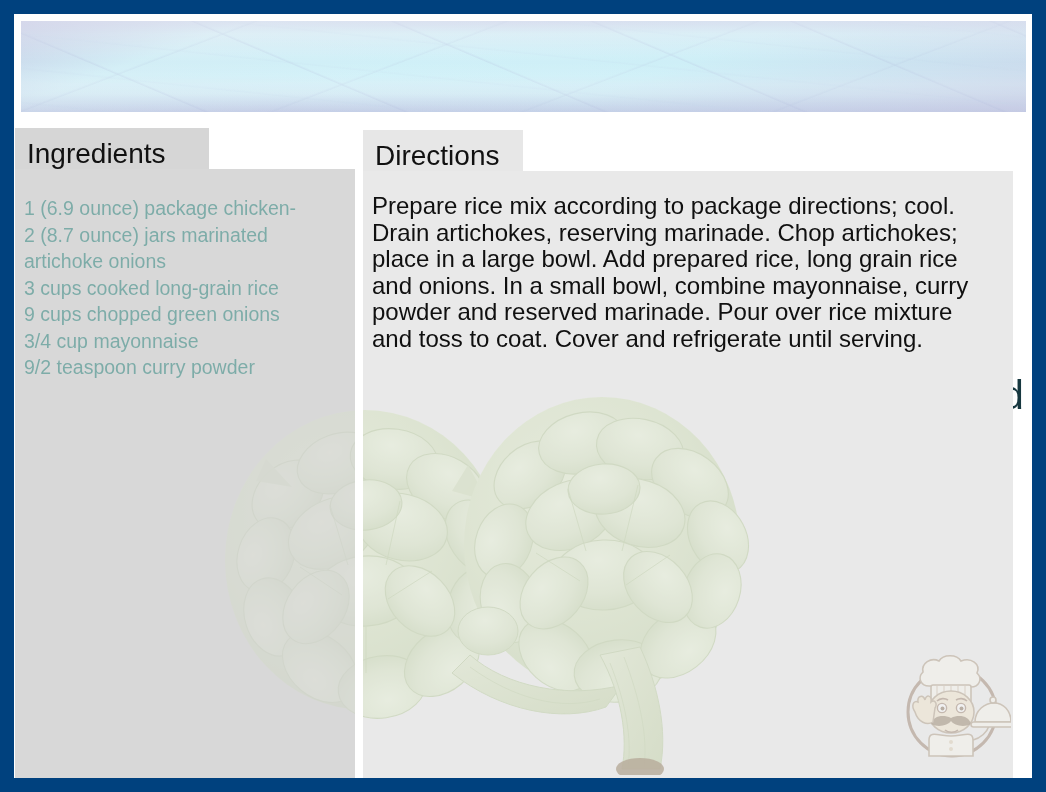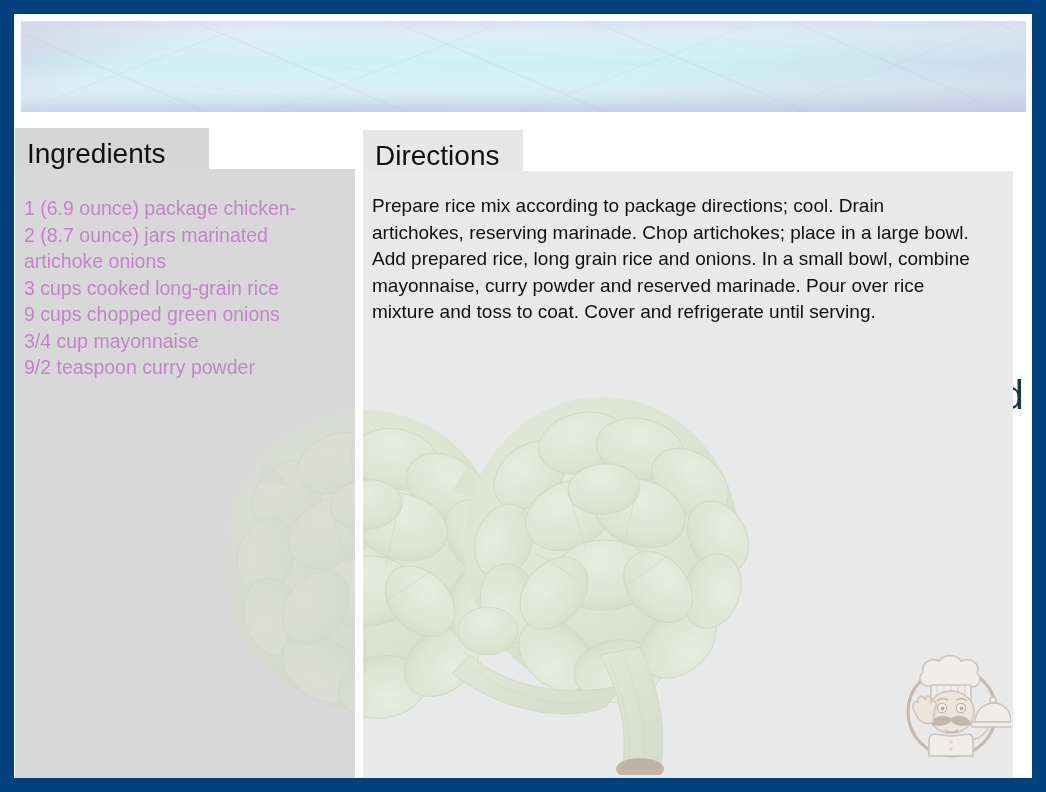--- a/index.html
+++ b/index.html
@@ -132,33 +132,33 @@
   }
 
   .ingredients-list {
     position: relative;
     z-index: 3;
     margin: 0;
     padding: 26px 10px 0 9px;
     list-style: none;
     font-size: 19.5px;
     line-height: 26.5px;
-    color: #a21caf;
+    color: #0f766e;
   }
   .ingredients-list li {
     margin: 0;
     padding: 0;
   }
 
   .directions-body {
     position: relative;
     z-index: 3;
     margin: 0;
     padding: 22px 40px 0 9px;
-    font-size: 19px;
+    font-size: 24px;
     line-height: 26.5px;
     color: #101010;
     text-align: left;
   }
 
   
   .artichoke-layer {
     position: absolute;
     left: 170px;
     top: 355px;

